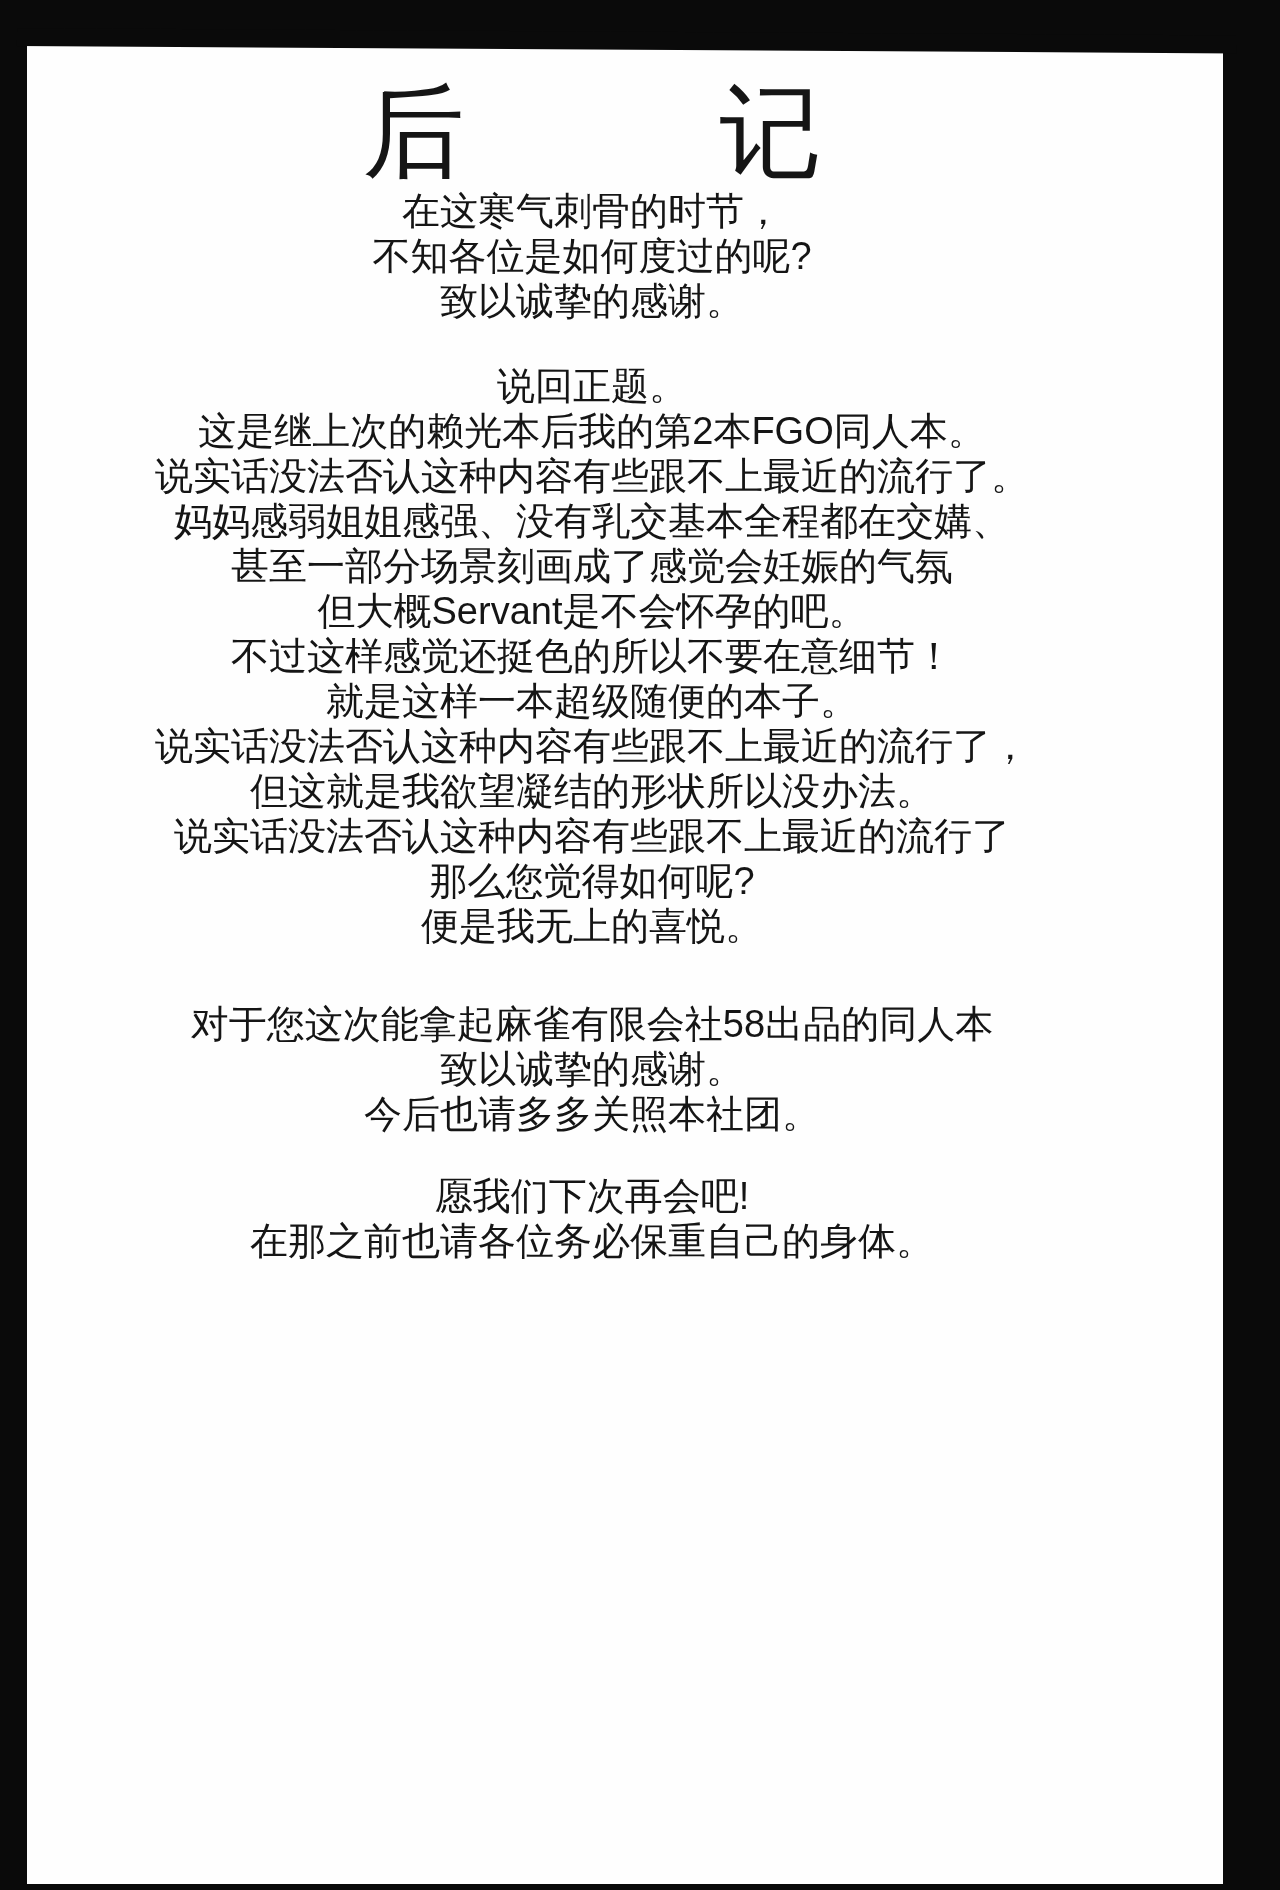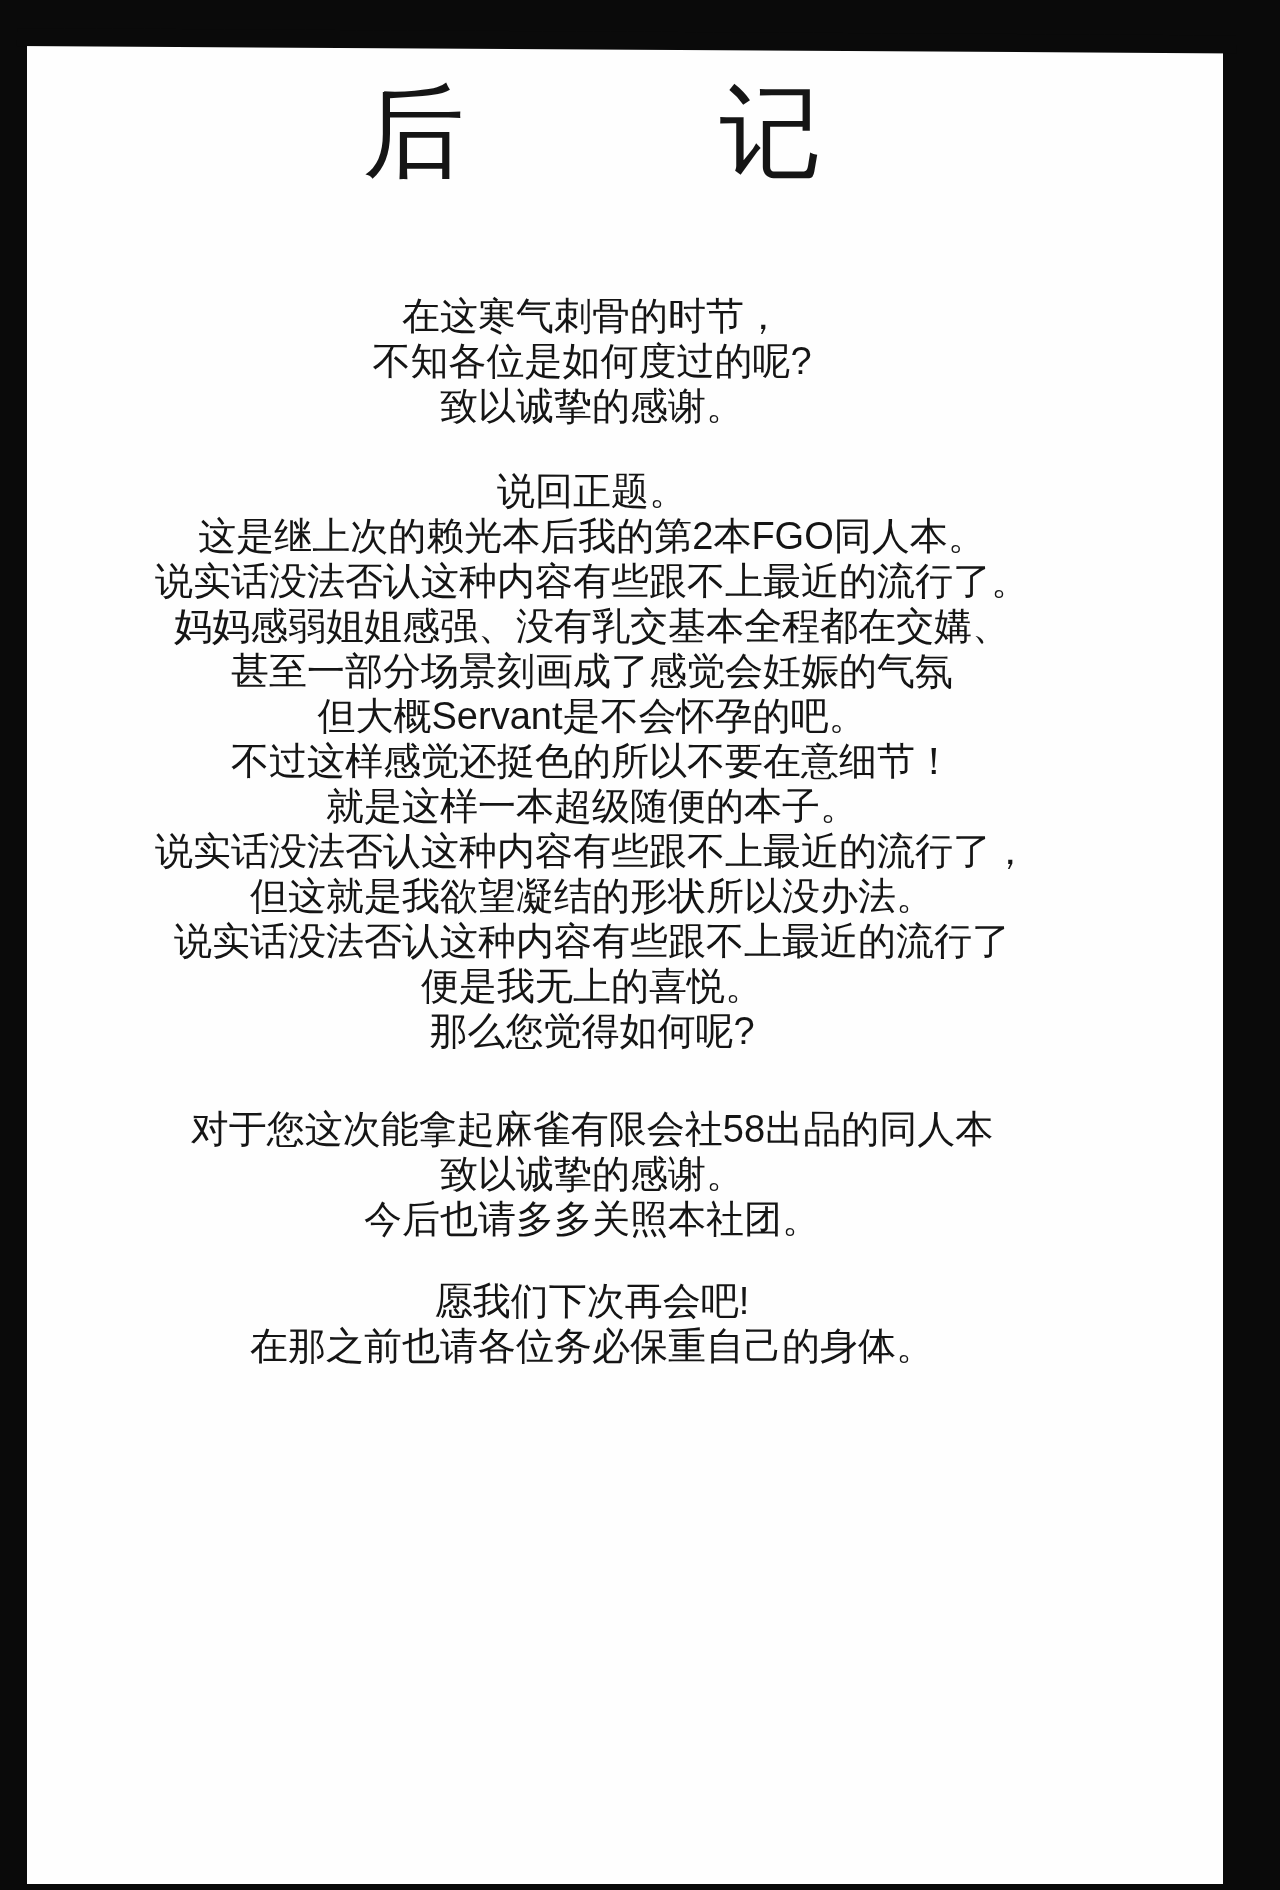--- a/index.html
+++ b/index.html
@@ -43,21 +43,21 @@
     font-size: 102px;
     line-height: 1.12;
     font-weight: 400;
     letter-spacing: 0;
   }
   .para {
     font-size: 38px;
     line-height: 45px;
     font-weight: 400;
   }
-  .para:nth-child(1) { margin-top: 105px; }
+  .para:nth-child(1) { }
   .para:nth-child(2) { margin-top: 40px; }
   .para:nth-child(3) { margin-top: 53px; }
   .para:nth-child(4) { margin-top: 37px; }
   .para:nth-child(5) { margin-top: 101px; }
 </style>
 </head>
 <body>
 
 <div class="frame">
   <div class="paper">
@@ -78,22 +78,22 @@
             <div class="line">这是继上次的赖光本后我的第2本FGO同人本。</div>
             <div class="line">说实话没法否认这种内容有些跟不上最近的流行了。</div>
             <div class="line">妈妈感弱姐姐感强、没有乳交基本全程都在交媾、</div>
             <div class="line">甚至一部分场景刻画成了感觉会妊娠的气氛</div>
             <div class="line">但大概Servant是不会怀孕的吧。</div>
             <div class="line">不过这样感觉还挺色的所以不要在意细节！</div>
             <div class="line">就是这样一本超级随便的本子。</div>
             <div class="line">说实话没法否认这种内容有些跟不上最近的流行了，</div>
             <div class="line">但这就是我欲望凝结的形状所以没办法。</div>
             <div class="line">说实话没法否认这种内容有些跟不上最近的流行了</div>
+            <div class="line">那么您觉得如何呢?</div>
             <div class="line">便是我无上的喜悦。</div>
-            <div class="line">那么您觉得如何呢?</div>
           </div>
           <div class="para">
             <div class="line">对于您这次能拿起麻雀有限会社58出品的同人本</div>
             <div class="line">致以诚挚的感谢。</div>
             <div class="line">今后也请多多关照本社团。</div>
           </div>
           <div class="para">
             <div class="line">愿我们下次再会吧!</div>
             <div class="line">在那之前也请各位务必保重自己的身体。</div>
           </div>

